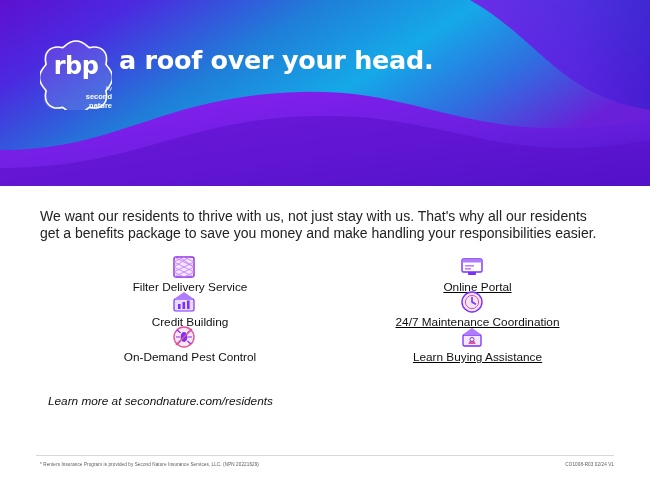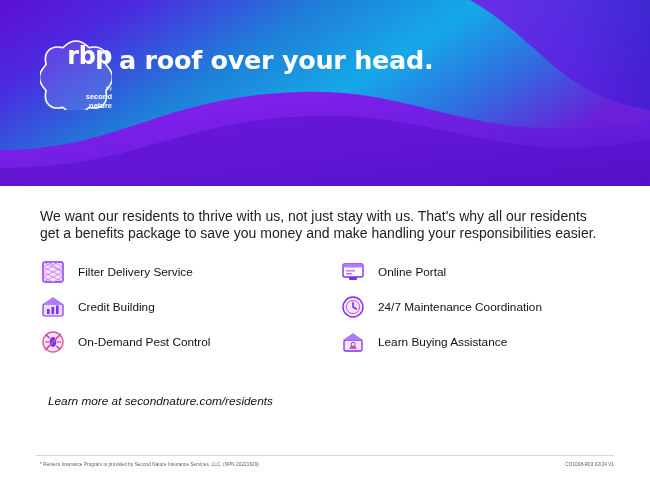--- a/index.html
+++ b/index.html
@@ -53,23 +53,23 @@
   .logo-flower {
     position: absolute;
     left: 0;
     top: 0;
     width: 72px;
     height: 72px;
   }
   .logo-rbp {
     position: absolute;
     left: 0;
-    top: 4px;
+    top: 14px;
     width: 72px;
-    text-align: right;
+    text-align: center;
     color: #ffffff;
     font-size: 24px;
     font-weight: bold;
     letter-spacing: -0.5px;
     font-family: "DejaVu Sans", sans-serif;
   }
   .logo-sub {
     position: absolute;
     left: 0;
     top: 46px;
@@ -124,27 +124,28 @@
     position: absolute;
     left: 40px;
     top: 68px;
     width: 575px;
   }
   .col {
     position: absolute;
     top: 0;
   }
   .col-left { left: 0; width: 300px; }
-  .col-right { left: 300px; width: 275px; }
+  .col-right { left: 300px; width: 275px; text-decoration: underline; }
 
   .benefit {
     position: relative;
     height: 35px;
     display: flex;
     align-items: center;
+    flex-direction: column;
   }
   .b-icon {
     width: 26px;
     height: 26px;
     flex: 0 0 26px;
     margin-right: 12px;
     position: relative;
   }
   .b-label {
     font-size: 11.8px;

